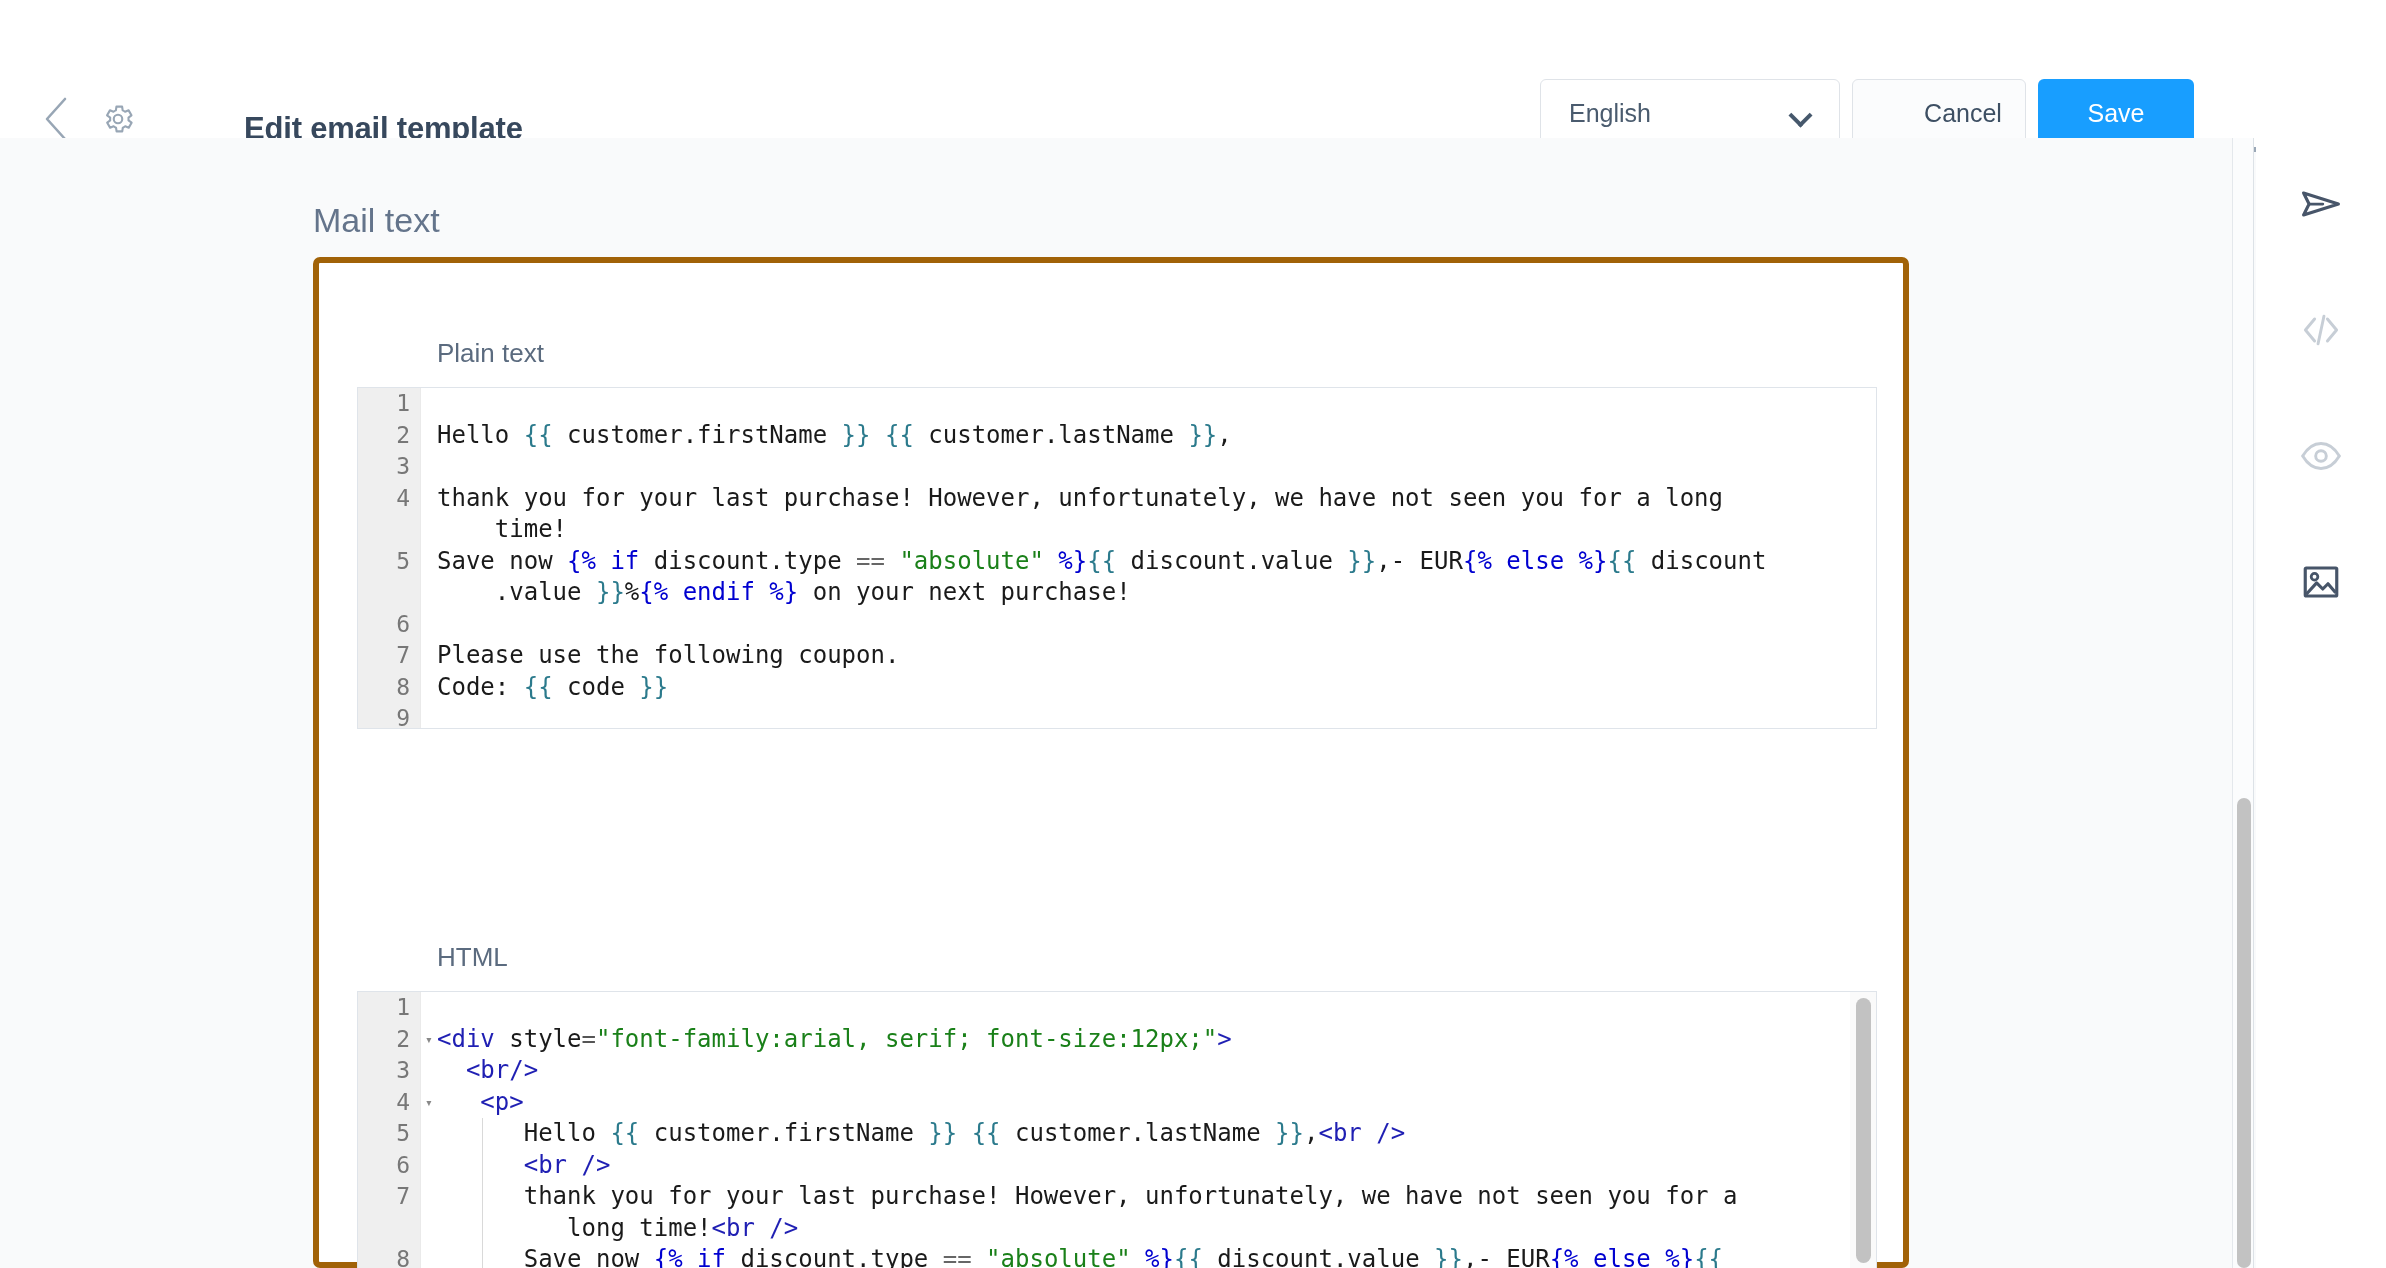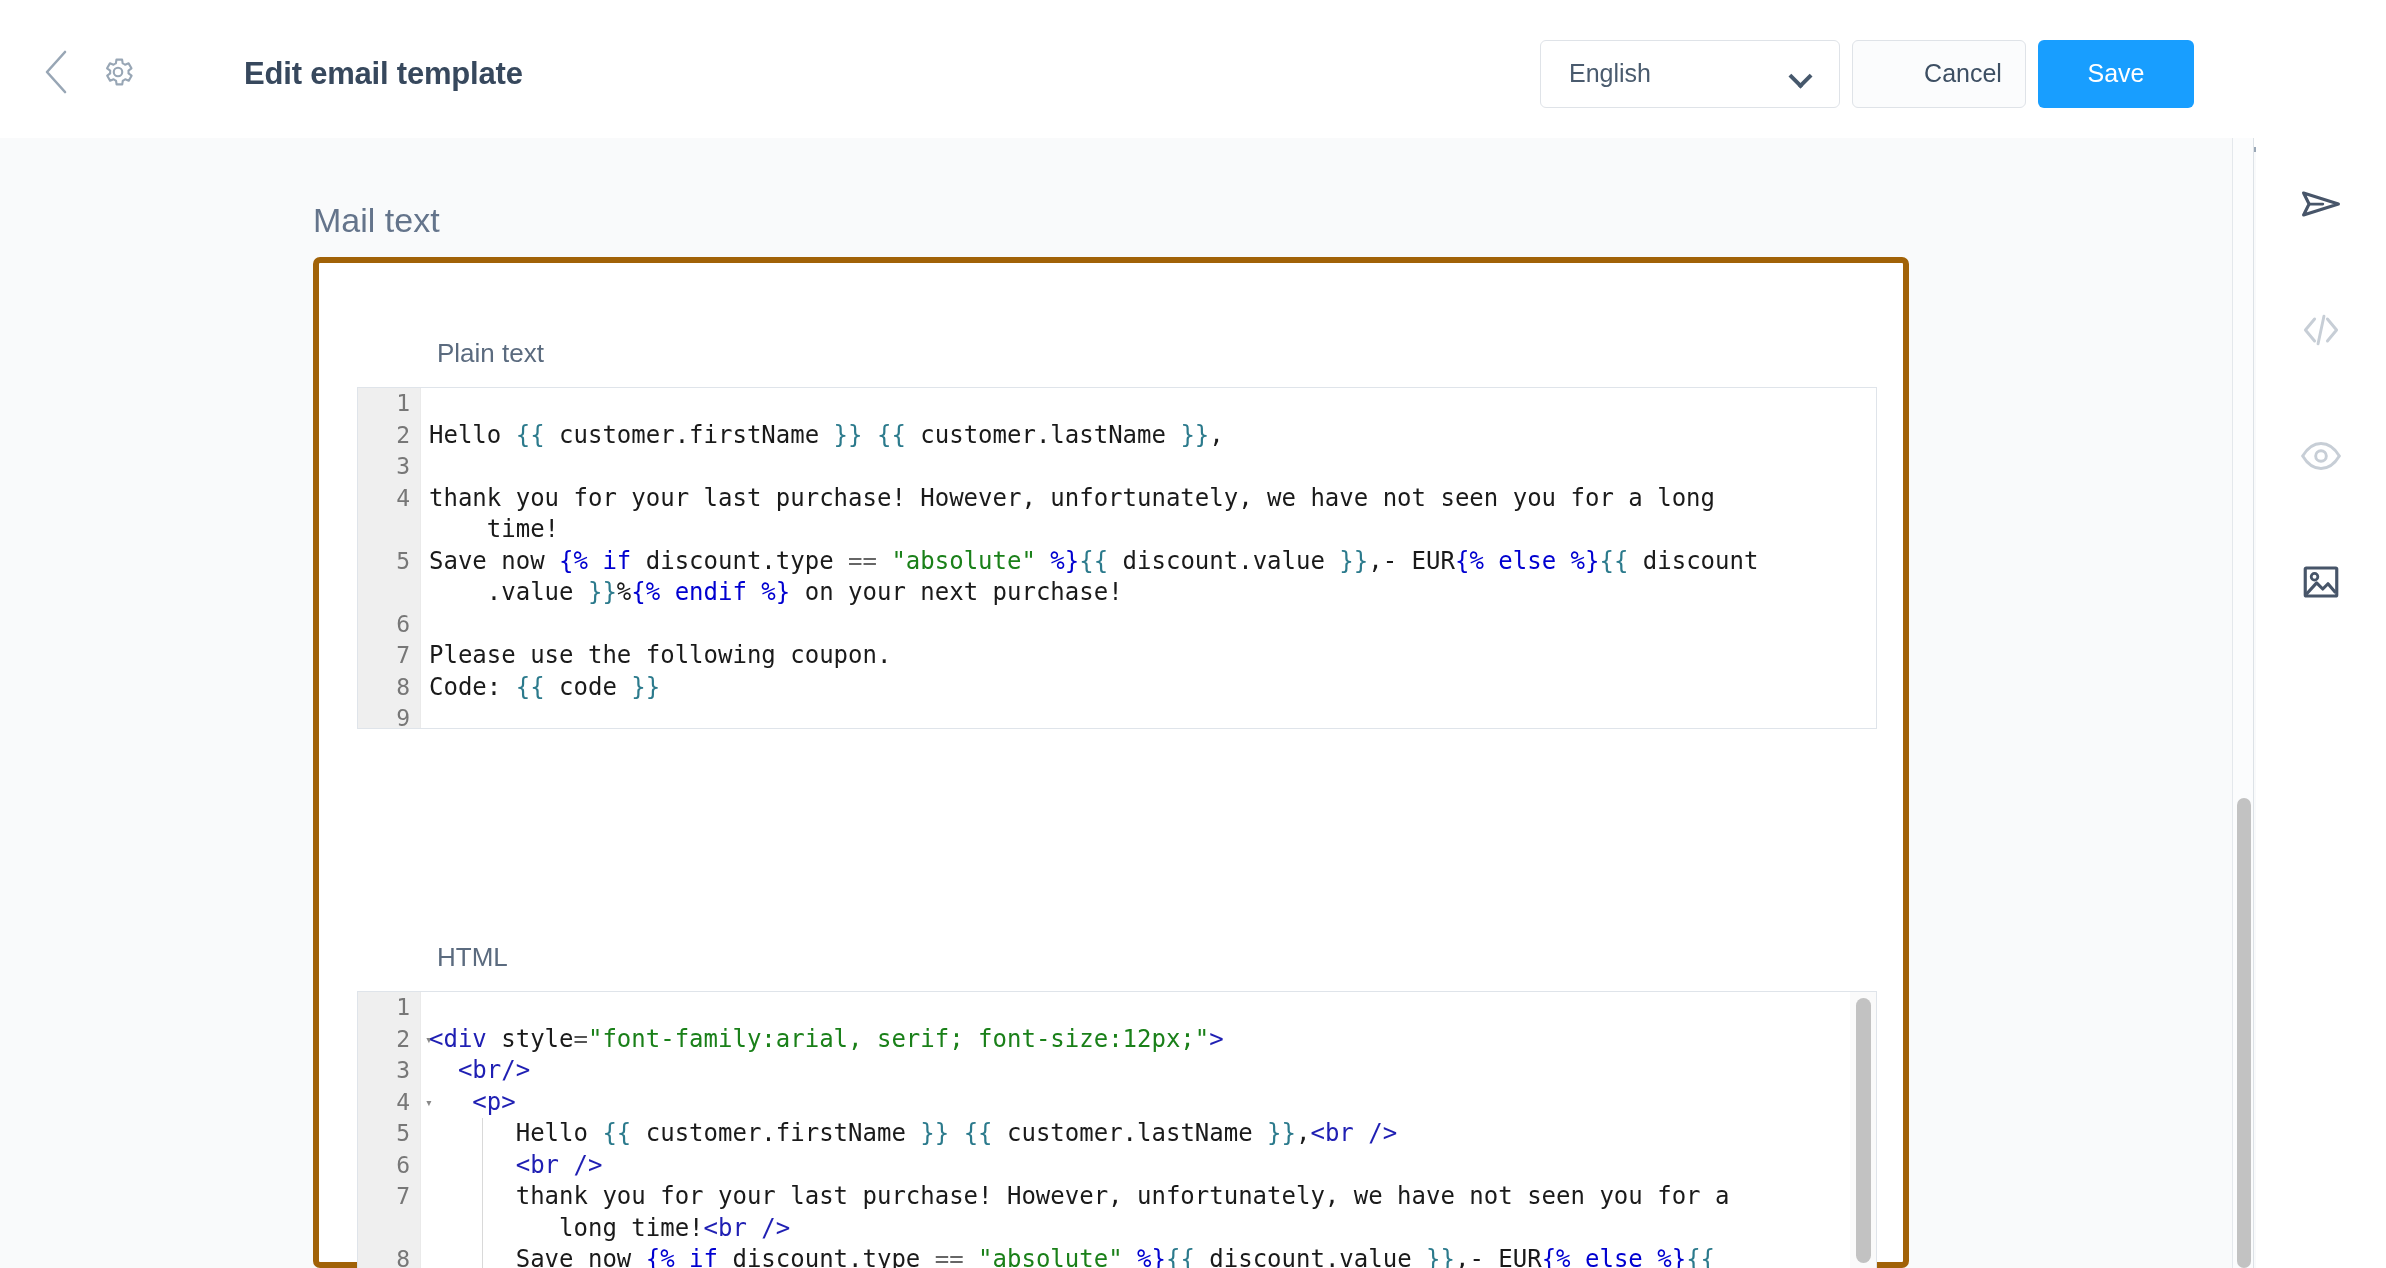--- a/index.html
+++ b/index.html
@@ -9,21 +9,21 @@
     font-family: "Liberation Sans", sans-serif;
     overflow: hidden;
   }
 
   
   #app-header {
     position: absolute; top: 0; left: 0;
     width: 2386px; height: 152px;
     background: #ffffff;
     border-bottom: 5px solid #9aa7b6;
-    display: flex; align-items: center;
+    display: flex; align-items: flex-end;
   }
   .hdr-icon-btn {
     width: 52px; height: 52px;
     display: flex; align-items: center; justify-content: center;
     color: #98a6b5; cursor: pointer; background: none; border: none;
   }
   #back-chevron { margin-left: 30px; }
   #gear-btn { margin-left: 10px; }
   #page-title {
     margin-left: 100px;
@@ -157,21 +157,21 @@
     line-height: 31.5px;
   }
   .fold {
     position: absolute; right: -16px;
     width: 14px; height: 31.5px;
     line-height: 31.5px; font-size: 13px; color: #888;
     text-align: center;
   }
   .code-body {
     position: absolute; left: 63px; top: 0; right: 0; bottom: 0;
-    padding-left: 8px;
+    padding-left: 16px;
     white-space: pre;
     color: #1a1a1a;
   }
   .cline { height: 31.5px; line-height: 31.5px; }
 
   
   .tk-var   { color: #2b7a8c; }   
   .tk-tag   { color: #1f1fb3; }   
   .tk-kw    { color: #0000d0; }   
   .tk-str   { color: #1a8019; }

